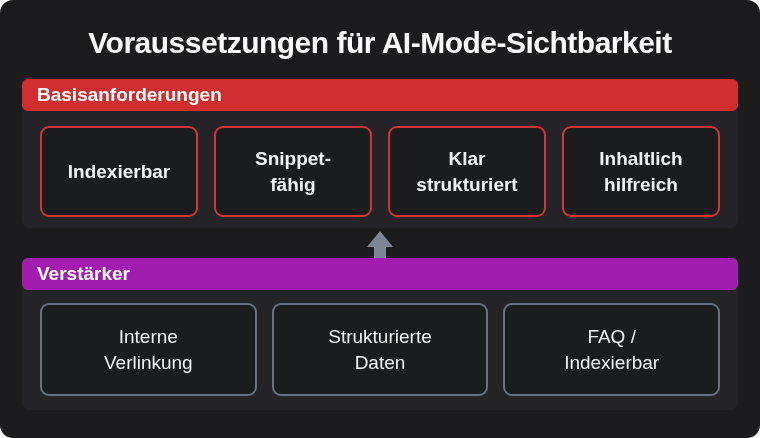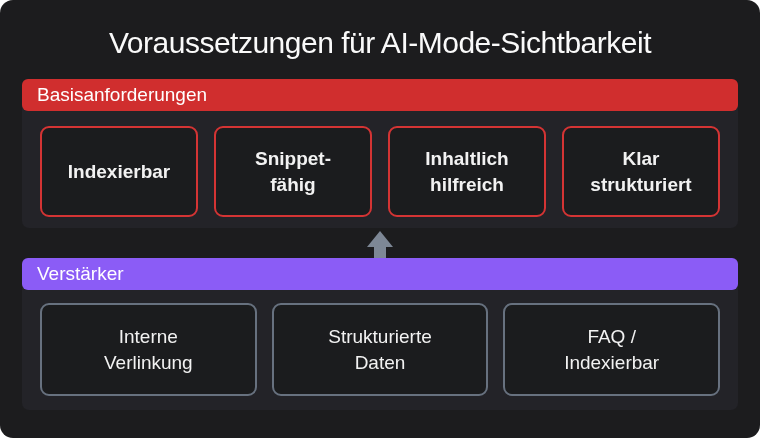--- a/index.html
+++ b/index.html
@@ -1,26 +1,26 @@
 <!DOCTYPE html>
 <html><head>
 <meta charset="utf-8">
 <style>
   html,body{margin:0;padding:0;background:#ffffff;}
   body{width:760px;height:438px;position:relative;font-family:"Liberation Sans",sans-serif;overflow:hidden;}
   .card{position:absolute;inset:0;background:#1c1c1e;border-radius:13px;}
   .title{position:absolute;top:26px;left:0;right:0;margin:0;text-align:center;
-         font-size:30px;font-weight:400;letter-spacing:-0.5px;color:#fafafa;}
+         font-size:30px;font-weight:700;letter-spacing:-0.5px;color:#fafafa;}
   .panel{position:absolute;left:22px;width:716px;background:#232328;border-radius:7px;box-sizing:border-box;}
   .panel-top{top:79px;height:149px;}
   .panel-bottom{top:258px;height:152px;}
   .bar{height:32px;line-height:32px;border-radius:6px;padding-left:15px;
-       font-size:19px;font-weight:400;color:#ffffff;box-sizing:border-box;}
+       font-size:19px;font-weight:700;color:#ffffff;box-sizing:border-box;}
   .bar-red{background:#d02e2e;}
-  .bar-slate{background:#8b5cf6;}
+  .bar-slate{background:#a21caf;}
   .row{position:absolute;left:18px;right:18px;display:flex;}
   .row-top{top:47px;gap:16px;font-weight:bold;}
   .row-bottom{top:45px;gap:15px;}
   .box{flex:1;display:flex;align-items:center;justify-content:center;text-align:center;
        background:#1b1c1e;border-radius:9px;color:#f2f2f2;font-size:19px;line-height:1.32;}
   .box-red{border:2.5px solid #d43434;height:87px;}
   .box-slate{border:2.5px solid #67717f;height:89px;}
   .box-red .lbl{max-width:110px;}
   .box-slate .lbl{max-width:126px;}
   .arrow{position:absolute;top:231px;left:50%;transform:translateX(-50%);}
@@ -38,24 +38,24 @@
   <section class="panel panel-top">
     <div class="bar bar-red">Basisanforderungen</div>
     <div class="row row-top">
       <div class="box box-red">
         <span class="lbl">Indexierbar</span>
       </div>
       <div class="box box-red">
         <span class="lbl">Snippet-fähig</span>
       </div>
       <div class="box box-red">
-        <span class="lbl">Inhaltlich hilfreich</span>
+        <span class="lbl">Klar strukturiert</span>
       </div>
       <div class="box box-red">
-        <span class="lbl">Klar strukturiert</span>
+        <span class="lbl">Inhaltlich hilfreich</span>
       </div>
     </div>
   </section>
 
   <div class="arrow">
     <div class="arrow-head"></div>
     <div class="arrow-stem"></div>
   </div>
 
   <section class="panel panel-bottom">

